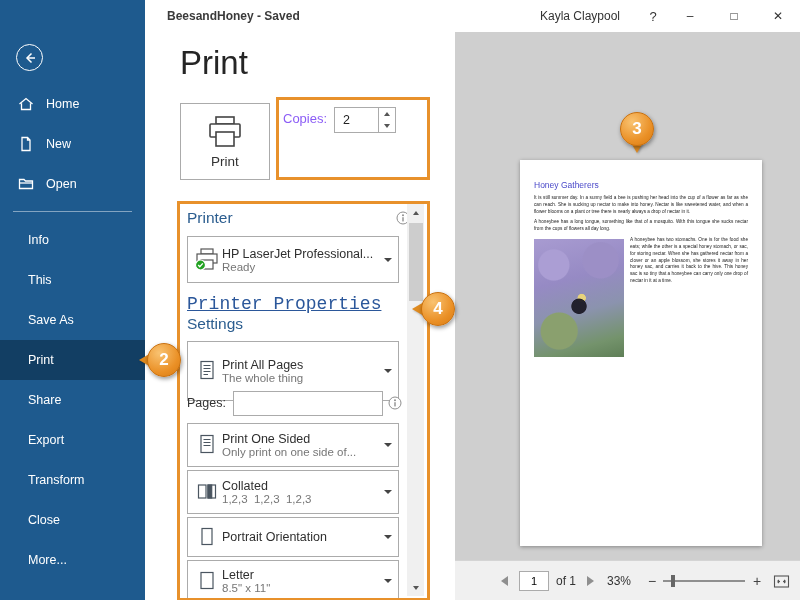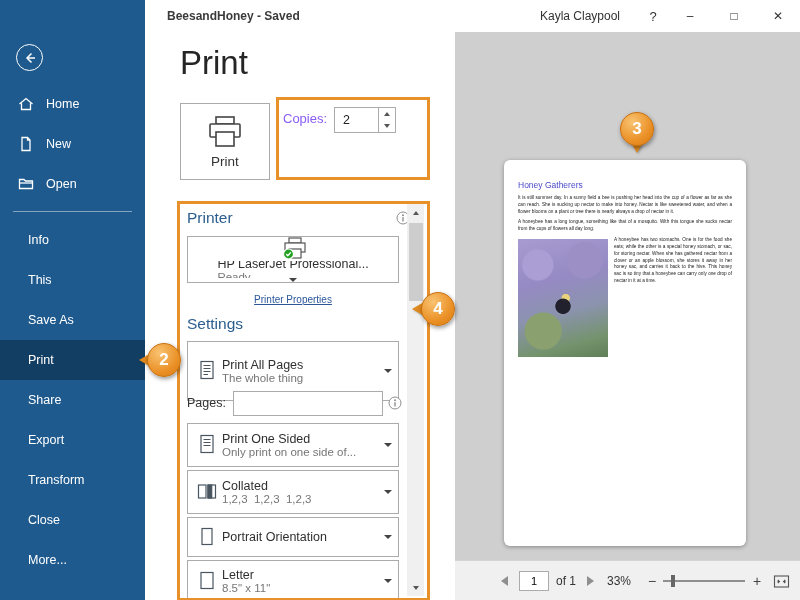--- a/index.html
+++ b/index.html
@@ -52,22 +52,22 @@
   .dd { position:absolute; left:187px; width:212px; background:#fff; border:1px solid #ababab;
         display:flex; align-items:center; cursor:pointer; }
   .dd-icon { width:30px; display:flex; align-items:center; justify-content:center; margin-left:4px; }
   .dd-text { flex:1; display:flex; flex-direction:column; justify-content:center; overflow:hidden; }
   .dd-label { font-size:12.5px; color:#2f2f2f; white-space:nowrap; }
   .dd-sub { font-size:11.5px; color:#767676; white-space:pre; }
   .dd-sub:empty { display:none; }
   .dd-chevron { width:20px; display:flex; align-items:center; justify-content:center; }
   .chev { width:0; height:0; border-left:4px solid transparent; border-right:4px solid transparent; border-top:4.5px solid #444; }
 
-  .printer-props { position:absolute; left:187px; top:294px; width:212px; text-align:center;
-                   font-size:10px; color:#2b579a; text-decoration:underline; cursor:pointer; }
+  .printer-props { position:absolute; left:187px; top:294px; width:212px; text-align:left;
+                   font-size:18px; color:#2b579a; text-decoration:underline; cursor:pointer;font-family:Liberation Mono, monospace; }
 
   .pages-label { position:absolute; left:187px; top:396px; font-size:12.5px; color:#333; }
   .pages-input { position:absolute; left:233px; top:391px; width:150px; height:25px; border:1px solid #ababab;
                  background:#fff; font-size:12px; padding-left:6px; outline:none;
                  font-family:"Liberation Sans",sans-serif; }
   .info-icon { position:absolute; cursor:pointer; }
 
   
   .vscroll { position:absolute; left:407px; top:204px; width:17px; height:392px; background:#f0f0f0; }
   .vs-up, .vs-down { position:absolute; left:0; width:17px; height:17px; display:flex; align-items:center;
@@ -85,22 +85,22 @@
              border:1px solid #c8700f; box-shadow:1px 2px 4px rgba(0,0,0,.4);
              color:#fff; font-weight:bold; font-size:17px; display:flex; align-items:center;
              justify-content:center; pointer-events:none; }
   .tail { position:absolute; width:0; height:0; z-index:39; pointer-events:none;
           filter:drop-shadow(1px 1px 1px rgba(0,0,0,.3)); }
   .tail-left { border-top:7px solid transparent; border-bottom:7px solid transparent; border-right:12px solid #df8a1f; }
   .tail-down { border-left:7px solid transparent; border-right:7px solid transparent; border-top:12px solid #df8a1f; }
 
   
   .preview { position:absolute; left:455px; top:32px; width:345px; height:528px; background:#cfcfcf; }
-  .doc-page { position:absolute; left:504px; top:160px; width:242px; height:386px; background:#fff;
-              box-shadow:0 1px 4px rgba(0,0,0,.35); z-index:5;border-radius:6px; }
+  .doc-page { position:absolute; left:520px; top:160px; width:242px; height:386px; background:#fff;
+              box-shadow:0 1px 4px rgba(0,0,0,.35); z-index:5; }
   .doc-inner { padding:20px 14px; overflow:hidden; }
   .doc-title { font-size:8.5px; color:#4a49c9; margin-bottom:5px; }
   .doc-para { font-size:4.7px; line-height:1.45; color:#1a1a1a; text-align:justify; margin-bottom:4px; }
   .doc-image { float:left; width:90px; height:118px; margin:2px 6px 2px 0;
     background:
       radial-gradient(circle at 50% 57%, rgba(28,26,38,.95) 0 9%, transparent 10%),
       radial-gradient(circle at 53% 50%, rgba(236,214,120,.95) 0 5%, transparent 6%),
       radial-gradient(circle at 22% 22%, #ab9ed4 0 13%, transparent 14%),
       radial-gradient(circle at 74% 18%, #9c8fc6 0 15%, transparent 16%),
       radial-gradient(circle at 28% 78%, #8aa06e 0 16%, transparent 17%),
@@ -214,21 +214,21 @@
 
   <div class="section-heading" style="left:187px; top:209px;">Printer</div>
   <span class="info-icon" style="left:396px; top:211px;">
     <svg width="14" height="14" viewBox="0 0 14 14">
         <circle cx="7" cy="7" r="6" fill="#fff" stroke="#8f8f8f"></circle>
         <circle cx="7" cy="4.2" r="1" fill="#8f8f8f"></circle>
         <rect x="6.3" y="6" width="1.4" height="4.6" rx="0.7" fill="#8f8f8f"></rect>
       </svg>
   </span>
 
-  <div class="dd" style="top:236px; height:47px;flex-direction:column;">
+  <div class="dd" style="top:236px; height:47px;">
     <span class="dd-icon">
       <svg width="26" height="24" viewBox="0 0 26 24" fill="#fff" stroke="#555" stroke-width="1.2">
           <rect x="7" y="1" width="12" height="5"></rect>
           <rect x="3" y="6" width="20" height="9"></rect>
           <rect x="7" y="12" width="12" height="9"></rect>
           <circle cx="6.5" cy="17" r="5" fill="#21a121" stroke="#fff"></circle>
           <path d="M4.2 17 L5.8 18.8 L8.8 15.4" fill="none" stroke="#fff" stroke-width="1.4"></path>
         </svg>
     </span>
     <span class="dd-text">

